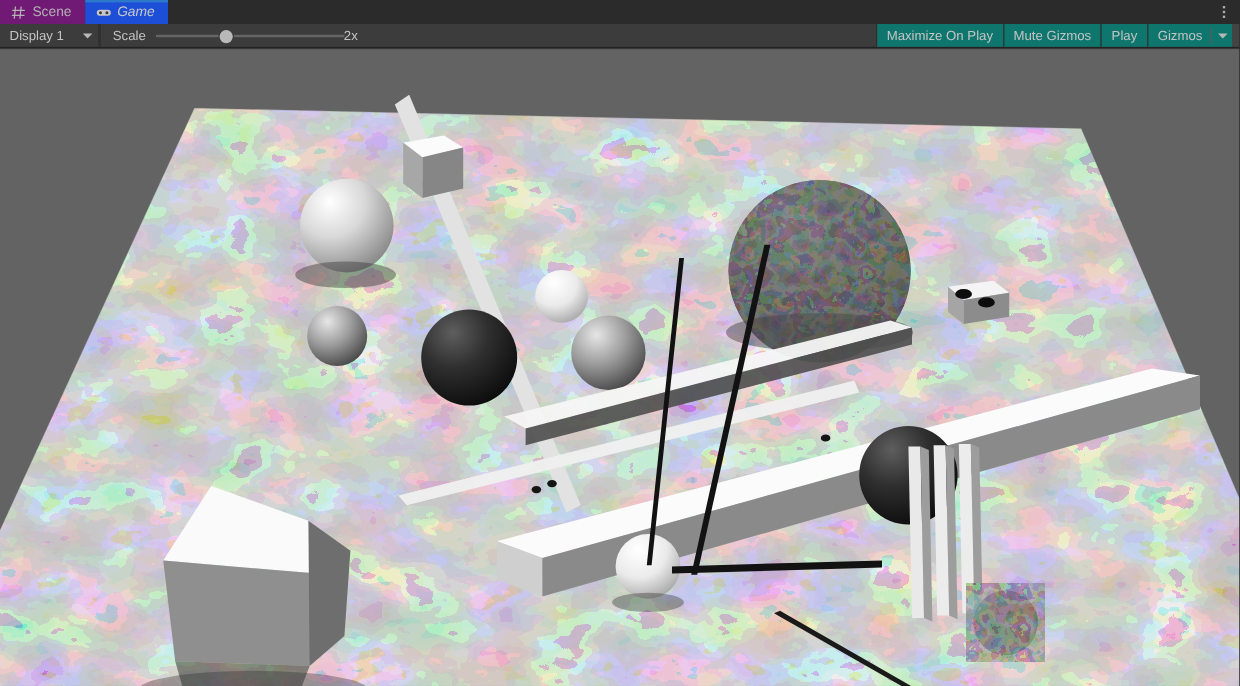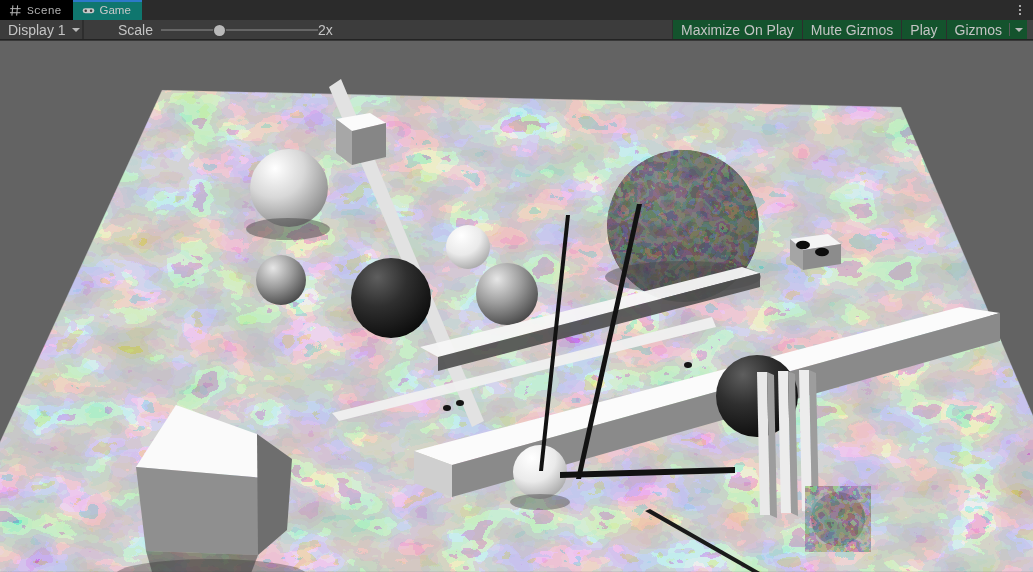--- a/index.html
+++ b/index.html
@@ -33,24 +33,25 @@
     gap: 5px;
     padding: 0 11px 0 9px;
     height: 20px;
     box-sizing: border-box;
     font-size: 11.5px;
     color: #b4b4b4;
     background: #2b2b2b;
     position: relative;
     cursor: default;
   }
-  .tab.inactive { background: #000000; color: #b0b0b0; font-family: Liberation Mono, monospace; }
+  .tab.inactive { background: #701a75; color: #b0b0b0; }
   .tab.active {
-    background: #0f766e;
+    background: #1d4ed8;
     color: #c8c8c8;
+    font-style: italic;
   }
   .tab.active::before {
     content: "";
     position: absolute;
     left: 0; right: 0; top: 0;
     height: 2px;
     background: #2c79c9;
   }
   .tab-icon { width: 13px; height: 13px; display: block; flex: 0 0 auto; }
   .tabbar-spacer { flex: 1 1 auto; background: #2b2b2b; }
@@ -73,21 +74,21 @@
   
   .toolbar {
     position: absolute;
     left: 0; top: 20px;
     width: 1033px;
     height: 20px;
     background: #3c3c3c;
     border-bottom: 1px solid #232323;
     box-sizing: border-box;
     display: flex;
-    font-size: 14px;
+    font-size: 11px;
     color: #c4c4c4;
   }
   .tb-sep {
     width: 1px;
     height: 19px;
     background: #2e2e2e;
     flex: 0 0 auto;
   }
   .dropdown {
     height: 19px;
@@ -110,21 +111,21 @@
     flex: 0 0 auto;
   }
 
   .scale-group {
     display: flex;
     align-items: center;
     height: 19px;
     padding-left: 10px;
     flex: 0 0 auto;
   }
-  .scale-label { margin-right: 8px; color: #c4c4c4; margin-left: 24px; }
+  .scale-label { margin-right: 8px; color: #c4c4c4; }
   .slider {
     position: relative;
     width: 157px;
     height: 14px;
     display: flex;
     align-items: center;
     cursor: default;
   }
   .slider-track {
     position: absolute;
@@ -145,21 +146,21 @@
   .scale-value { margin-left: 0; color: #c4c4c4; }
 
   .tb-spacer { flex: 1 1 auto; }
 
   .tb-btn {
     height: 19px;
     display: flex;
     align-items: center;
     padding: 0 8px;
     color: #c4c4c4;
-    background: #14532d;
+    background: #0f766e;
     border-left: 1px solid #2e2e2e;
     box-sizing: border-box;
     white-space: nowrap;
     cursor: default;
     flex: 0 0 auto;
   }
   .tb-btn.gizmos { padding-right: 4px; }
   .gizmo-split {
     width: 1px; height: 13px;
     background: #5a5a5a;

